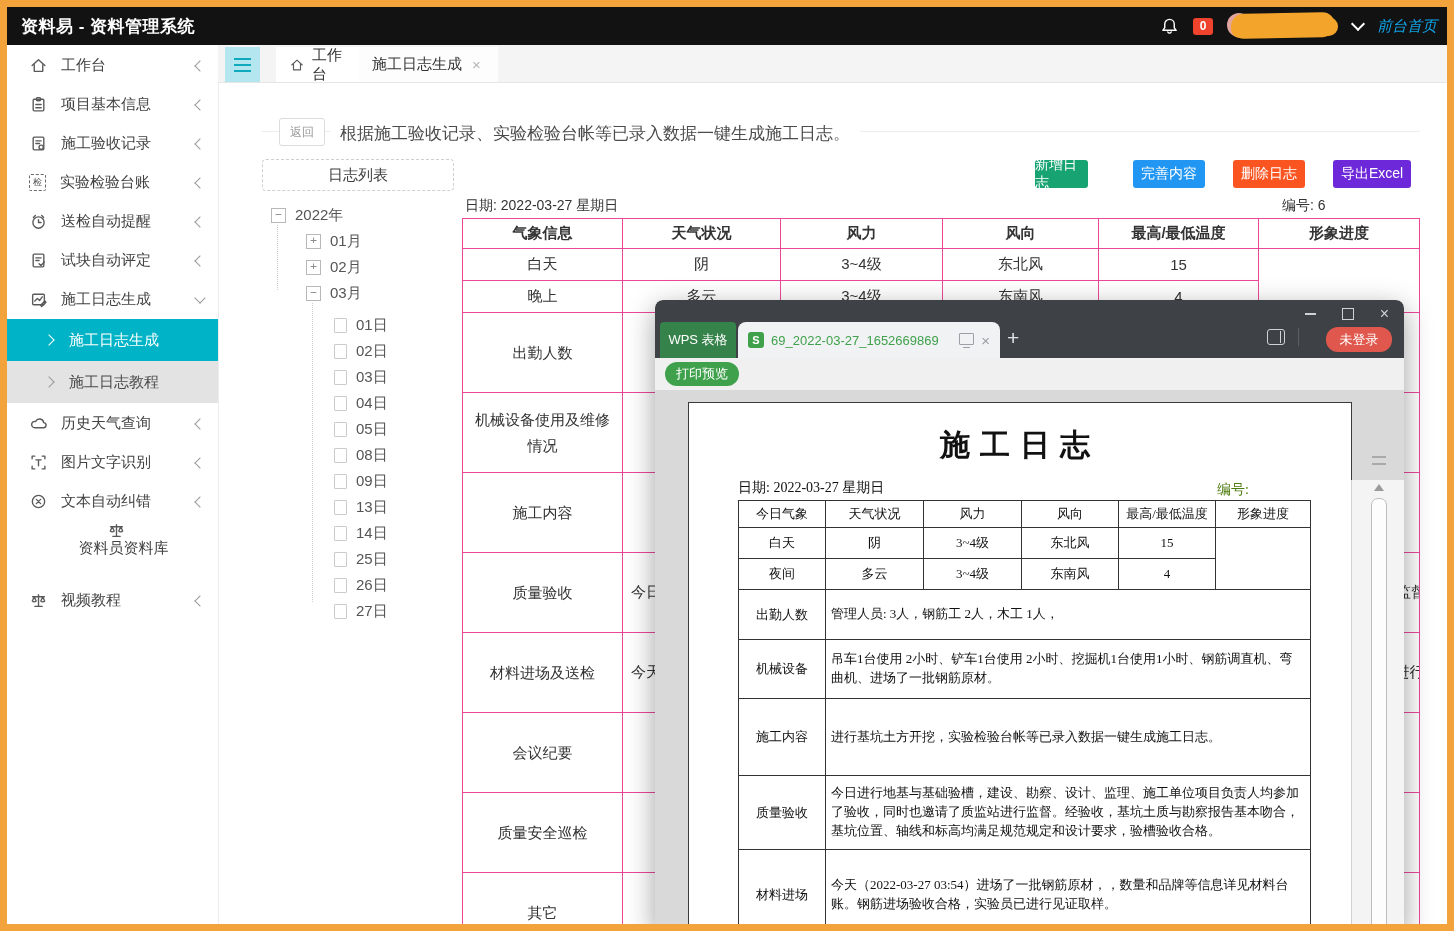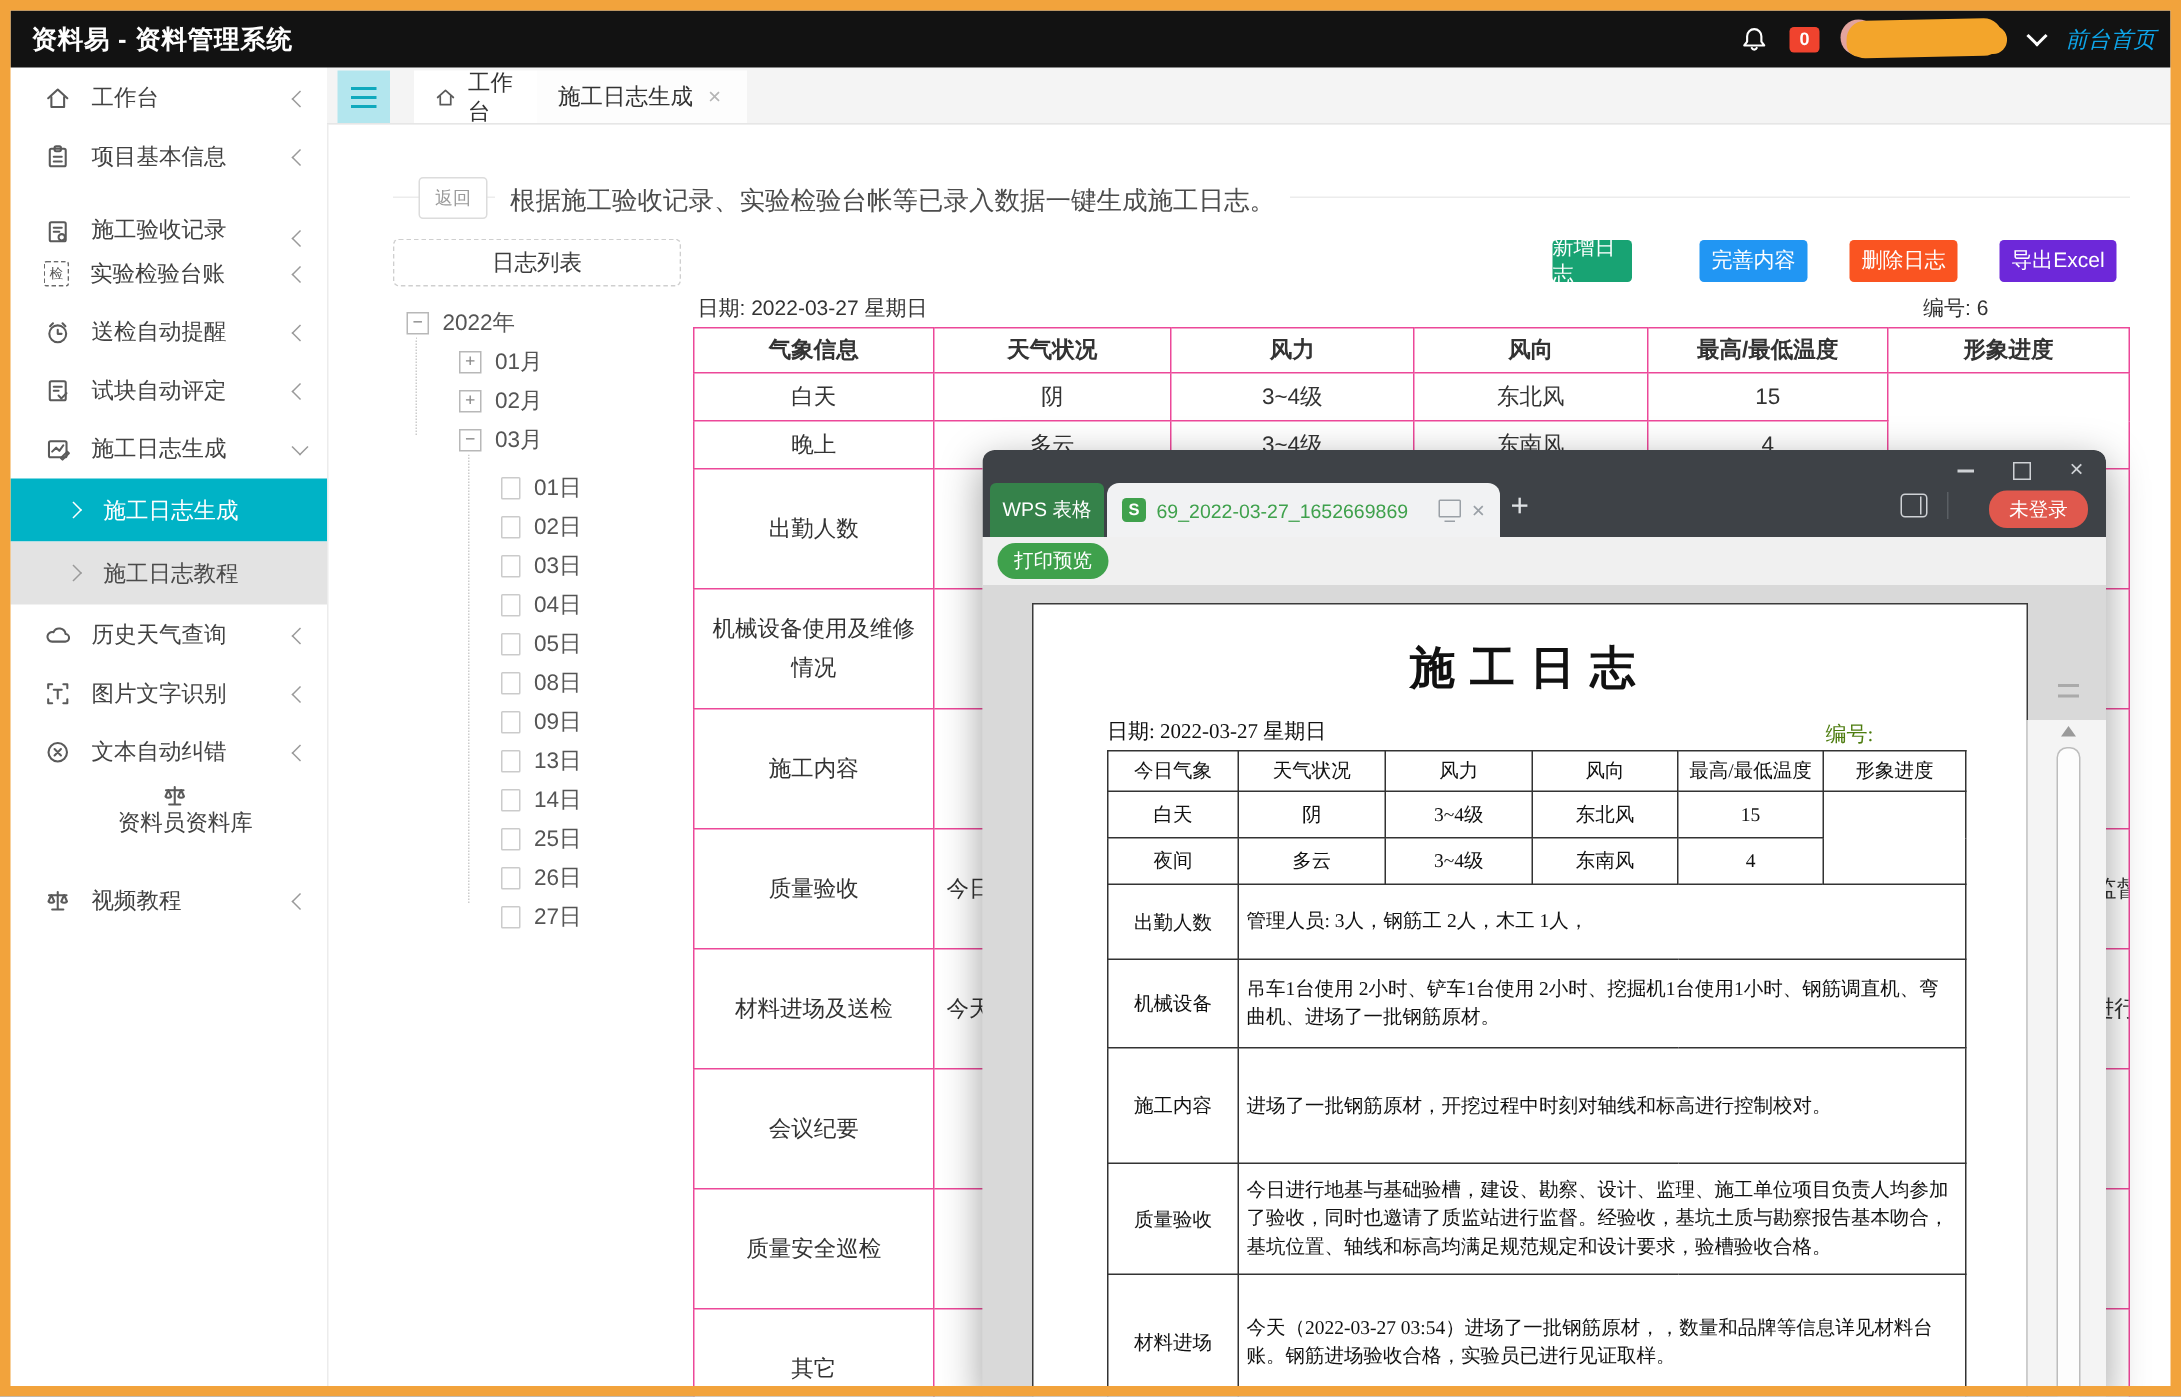--- a/index.html
+++ b/index.html
@@ -149,21 +149,21 @@
       <span class="icon">
           <svg width="17" height="17" viewBox="0 0 16 16">
             <rect x="3" y="3" width="10" height="11" rx="1"></rect>
             <rect x="6" y="1.5" width="4" height="3" rx="1"></rect>
             <path d="M5.5 8 H10.5 M5.5 11 H10.5"></path>
           </svg>
         </span>
       <span class="lab">项目基本信息</span>
         <span class="chev left"></span>
     </div>
-    <div class="side-item" style="top:79px;align-items:flex-end;">
+    <div class="side-item" style="top:79px;">
       <span class="icon">
           <svg width="17" height="17" viewBox="0 0 16 16">
             <rect x="3" y="2" width="10" height="12" rx="1"></rect>
             <path d="M5.5 5.5 H10.5 M5.5 8 H9"></path>
             <circle cx="10.5" cy="11.5" r="2"></circle>
           </svg>
         </span>
       <span class="lab">施工验收记录</span>
         <span class="chev left"></span>
     </div>
@@ -500,21 +500,21 @@
             <tr style="height:50px;">
                   <td class="dlbl">出勤人数</td>
                   <td class="dcnt" colspan="5">管理人员: 3人，钢筋工 2人，木工 1人，</td>
                 </tr>
             <tr style="height:59px;">
                   <td class="dlbl">机械设备</td>
                   <td class="dcnt" colspan="5">吊车1台使用 2小时、铲车1台使用 2小时、挖掘机1台使用1小时、钢筋调直机、弯曲机、进场了一批钢筋原材。</td>
                 </tr>
             <tr style="height:77px;">
                   <td class="dlbl">施工内容</td>
-                  <td class="dcnt" colspan="5">进场了一批钢筋原材，开挖过程中时刻对轴线和标高进行控制校对。</td>
+                  <td class="dcnt" colspan="5">进行基坑土方开挖，实验检验台帐等已录入数据一键生成施工日志。</td>
                 </tr>
             <tr style="height:74px;">
                   <td class="dlbl">质量验收</td>
                   <td class="dcnt" colspan="5">今日进行地基与基础验槽，建设、勘察、设计、监理、施工单位项目负责人均参加了验收，同时也邀请了质监站进行监督。经验收，基坑土质与勘察报告基本吻合，基坑位置、轴线和标高均满足规范规定和设计要求，验槽验收合格。</td>
                 </tr>
             <tr style="height:90px;">
                   <td class="dlbl">材料进场</td>
                   <td class="dcnt" colspan="5">今天（2022-03-27 03:54）进场了一批钢筋原材，，数量和品牌等信息详见材料台账。钢筋进场验收合格，实验员已进行见证取样。</td>
                 </tr>
           </tbody>

